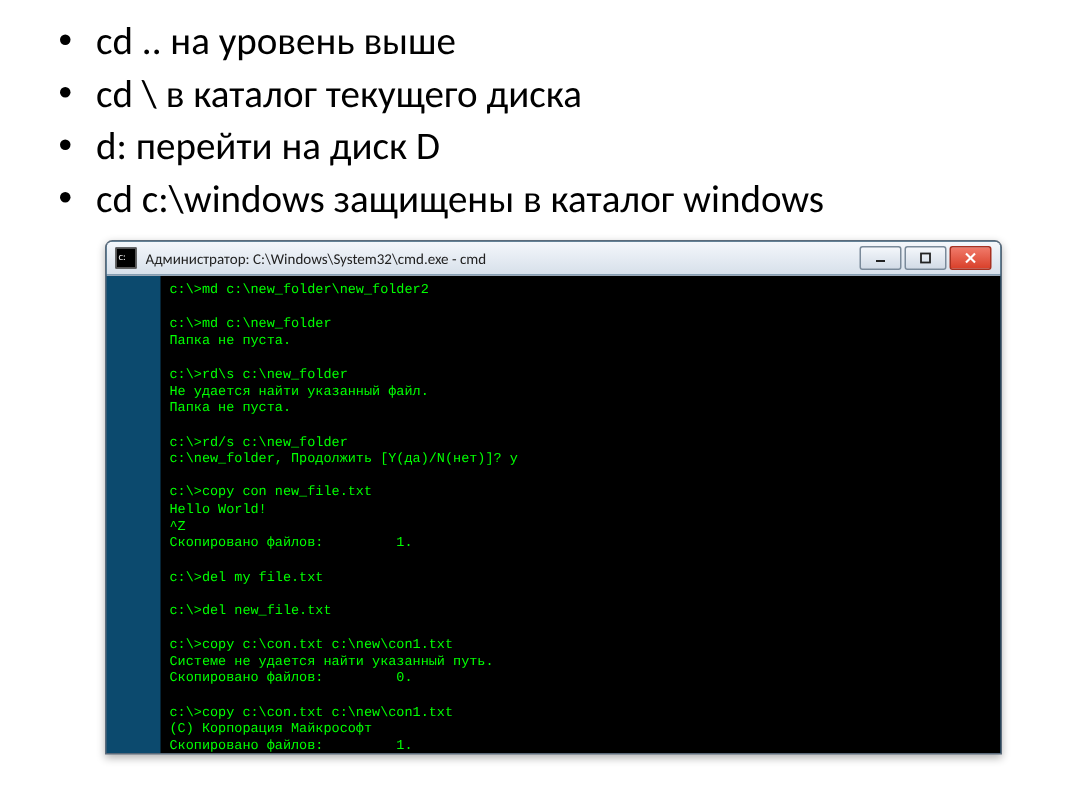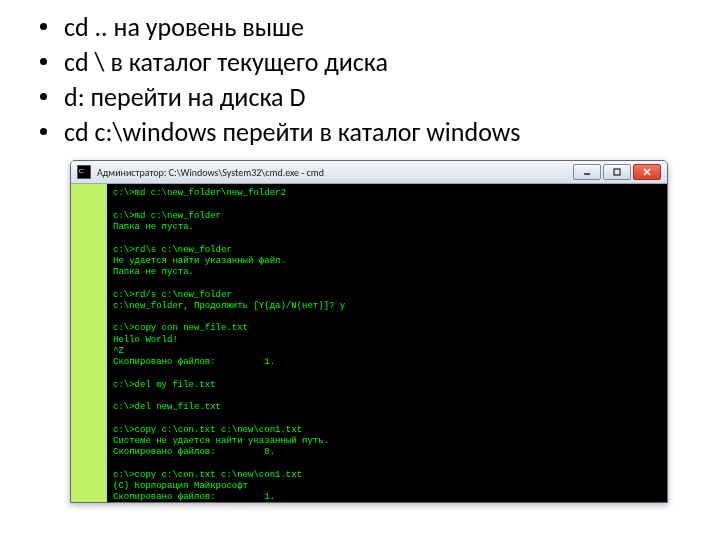--- a/index.html
+++ b/index.html
@@ -37,21 +37,21 @@
     height: 7px;
     background: #000;
     border-radius: 50%;
   }
   .cmd-window {
     width: 596px;
     margin-left: 40px;
     border: 1px solid #5a6a7a;
     border-radius: 5px 5px 0 0;
     box-shadow: 0 2px 6px rgba(0,0,0,.3);
-    background: #bef264;
+    background: #0c4a6e;
     overflow: hidden;
   }
   .titlebar {
     height: 22px;
     background: linear-gradient(#f4f7fb, #d7e0ea);
     display: flex;
     align-items: center;
     padding: 0 6px;
     font-size: 10px;
     color: #222;
@@ -110,22 +110,22 @@
     margin-left: 36px;
   }
 </style>
 </head>
 <body>
 
 <div class="slide">
   <ul class="bullets">
     <li>cd .. на уровень выше</li>
     <li>cd \ в каталог текущего диска</li>
-    <li>d: перейти на диска D</li>
-    <li>cd c:\windows перейти в каталог windows</li>
+    <li>d: перейти на диск D</li>
+    <li>cd c:\windows защищены в каталог windows</li>
   </ul>
 
   <div class="cmd-window">
     <div class="titlebar">
       <div class="cmd-icon"></div>
       <div class="title-text">Администратор: C:\Windows\System32\cmd.exe - cmd</div>
       <div class="winbtns">
         <div class="winbtn">
           <svg width="8" height="6">
               <line x1="1" y1="5" x2="7" y2="5" stroke="#222" stroke-width="1.4"></line>

